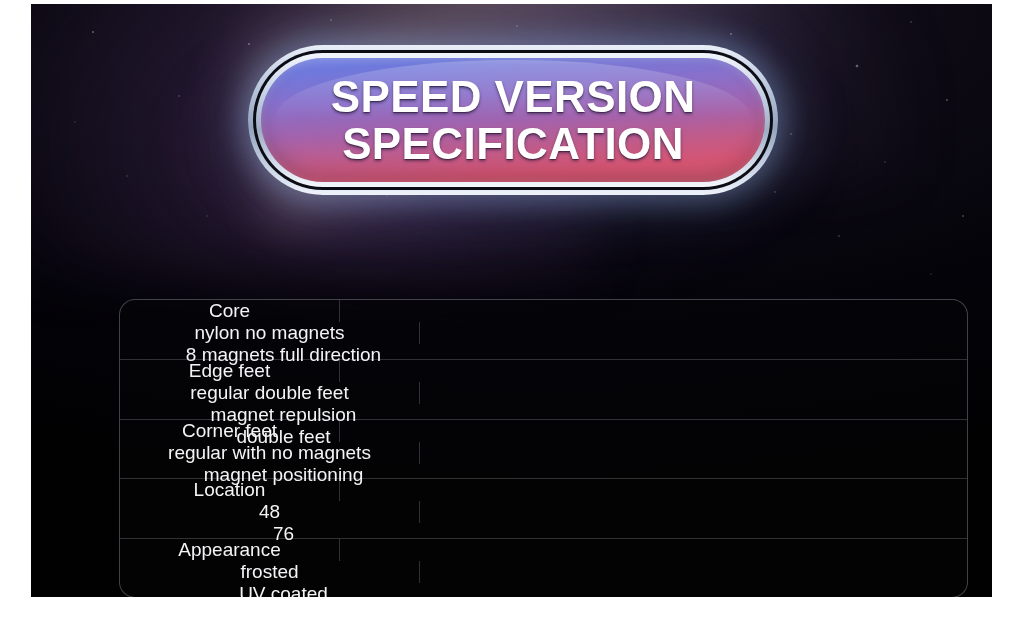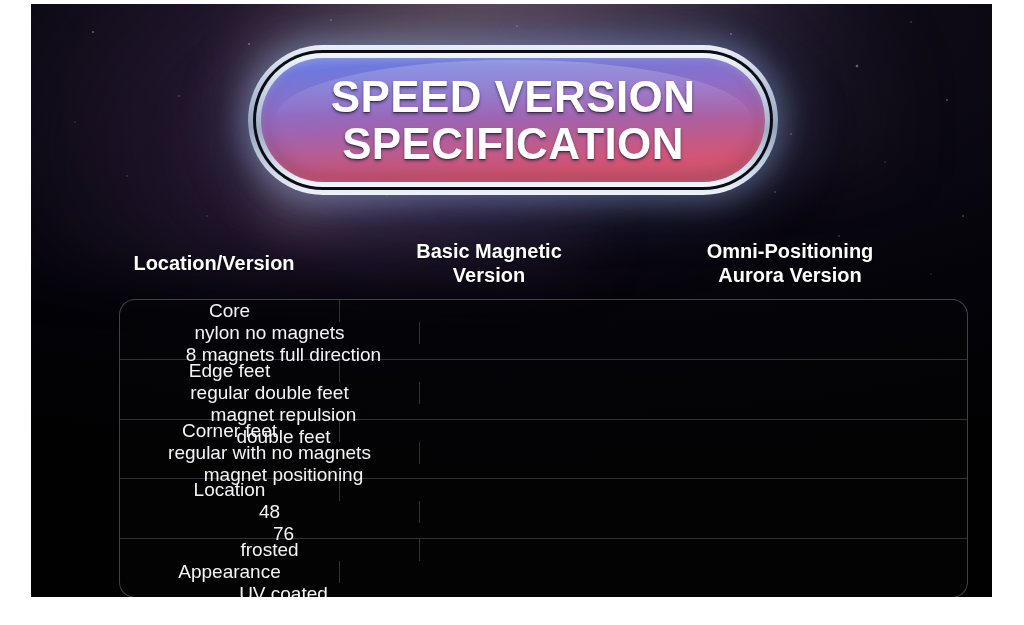--- a/index.html
+++ b/index.html
@@ -247,27 +247,20 @@
     <div class="badge-ring-outer"></div>
     <div class="badge-ring-gap"></div>
     <div class="badge-ring-inner"></div>
     <div class="badge-face">
       <div class="badge-gloss"></div>
       <div id="badge-title">SPEED VERSION
 SPECIFICATION</div>
     </div>
   </div>
 
-  <div id="col-headers">
-    <div class="col-head c0">Location/Version</div>
-    <div class="col-head c1">Basic Magnetic
-Version</div>
-    <div class="col-head c2">Omni-Positioning
-Aurora Version</div>
-  </div>
 
   <div id="spec-table">
 
     <div class="trow">
       <div class="tcell c0">Core</div>
       <div class="tcell c1">nylon no magnets</div>
       <div class="tcell c2">8 magnets full direction</div>
     </div>
 
     <div class="trow">
@@ -283,19 +276,19 @@
       <div class="tcell c2">magnet positioning</div>
     </div>
 
     <div class="trow">
       <div class="tcell c0">Location</div>
       <div class="tcell c1">48</div>
       <div class="tcell c2">76</div>
     </div>
 
     <div class="trow">
+      <div class="tcell c0">Appearance</div>
       <div class="tcell c1">frosted</div>
-      <div class="tcell c0">Appearance</div>
       <div class="tcell c2">UV coated</div>
     </div>
 
   </div>
 </div>
 
 </body></html>

